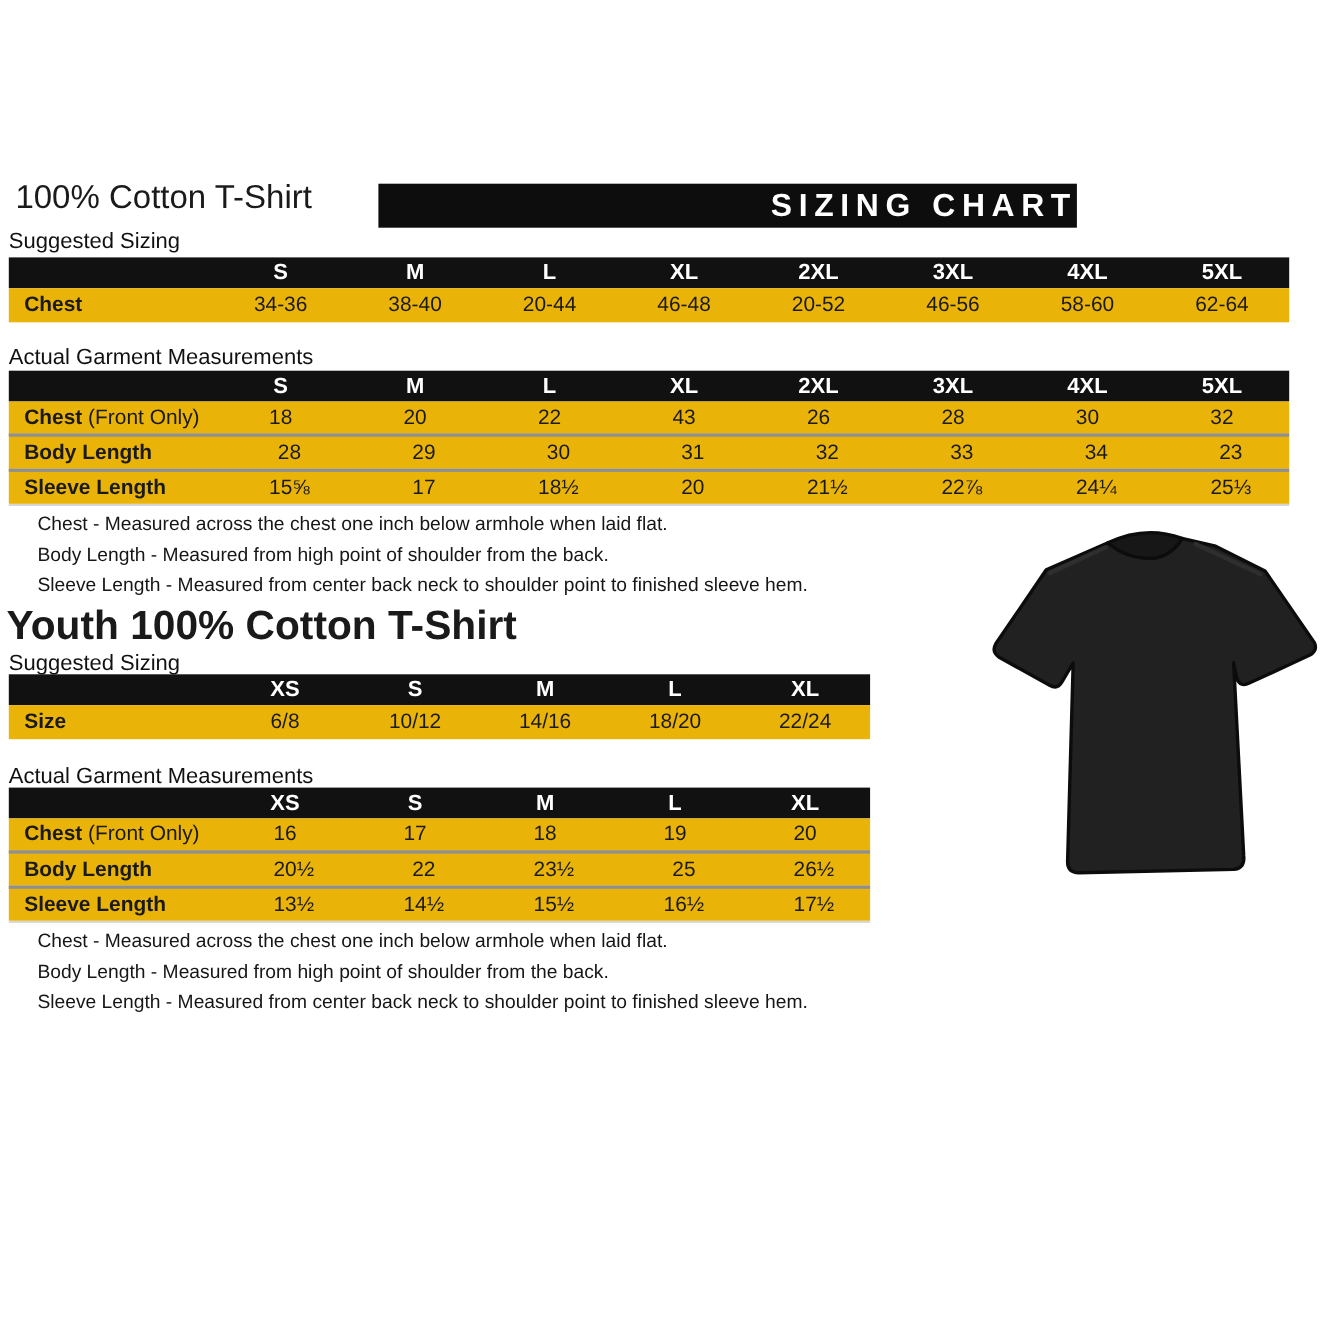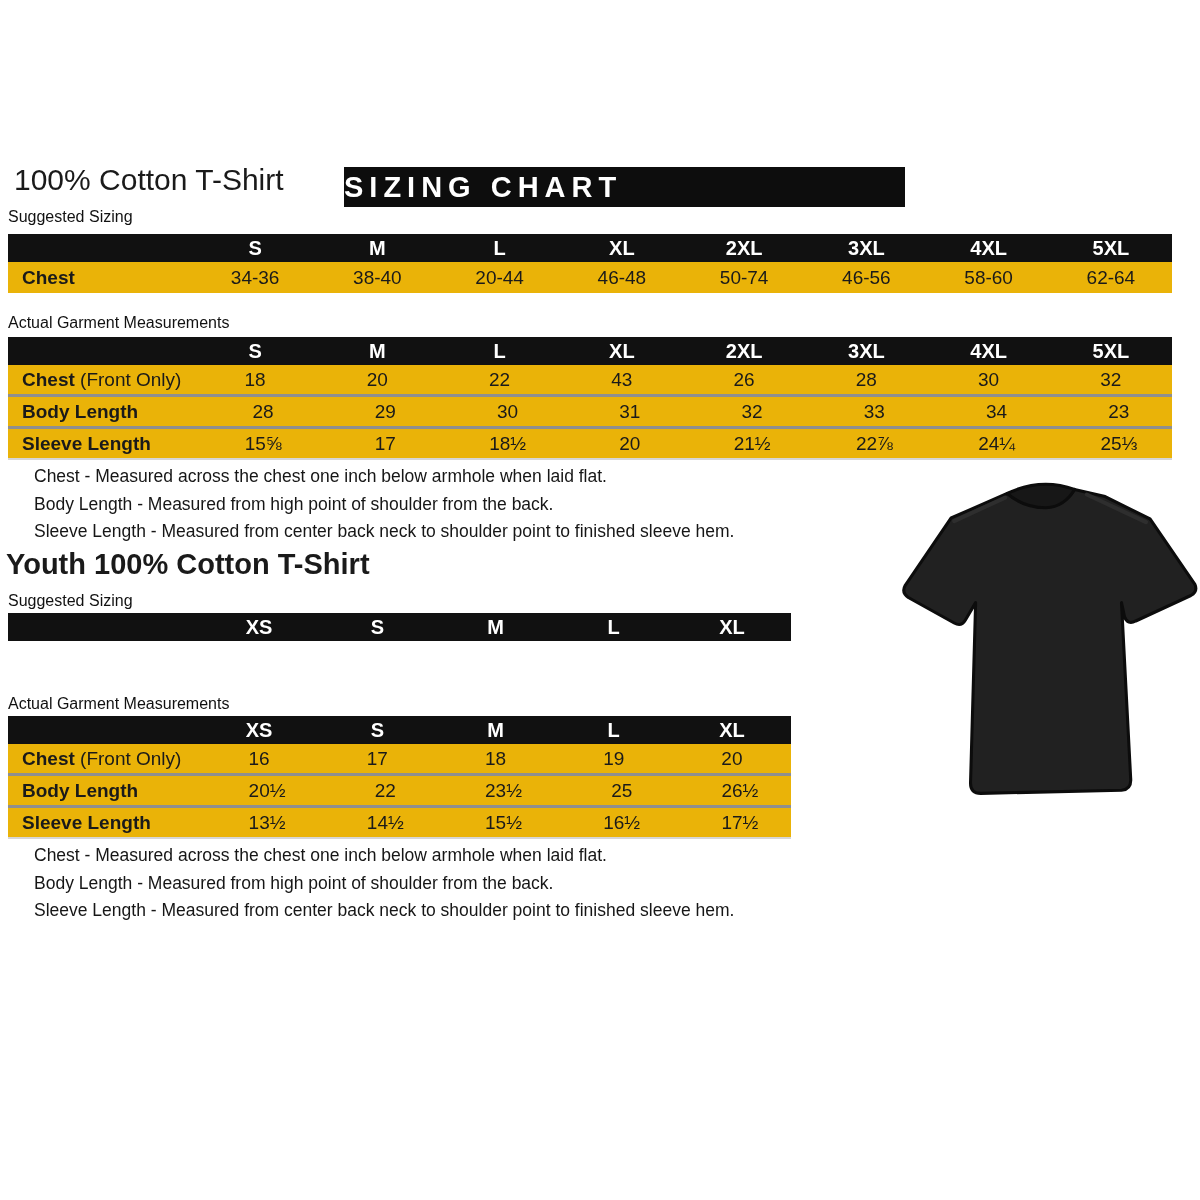--- a/index.html
+++ b/index.html
@@ -6,27 +6,27 @@
   body{
     width:1200px;height:1200px;background:#ffffff;
     font-family:"Liberation Sans","DejaVu Sans",sans-serif;
     color:#1a1a1a;position:relative;overflow:hidden;
   }
   .abs{position:absolute;}
 
   
   .main-title{left:14px;top:163px;font-size:30px;font-weight:400;letter-spacing:0px;}
   .banner{
-    left:344px;top:167px;width:561px;height:40px;
+    left:344px;top:167px;width:635px;height:40px;
     background:#0d0d0d;color:#ffffff;font-weight:bold;font-size:29px;
-    letter-spacing:6px;text-align:left;line-height:41px;
+    letter-spacing:6px;text-align:right;line-height:41px;
   }
-  .youth-title{left:6px;top:548px;font-size:29px;font-weight:700;}
-
-  .section-label{font-size:16px;font-weight:400;color:#111;}
+  .youth-title{left:6px;top:548px;font-size:37px;font-weight:700;}
+
+  .section-label{font-size:20px;font-weight:400;color:#111;}
 
   
   .sizing-table{position:absolute;left:8px;}
   .sizing-table.adult{width:1164px;}
   .sizing-table.youth{width:783px;}
   .t-row{display:flex;align-items:center;}
   .t-head{background:#111111;color:#ffffff;height:28px;font-weight:bold;font-size:20px;}
   .t-body{height:29px;font-size:19px;background:#eab308;}
   .suggested .t-body{height:31px;}
   .t-cell{flex:1;text-align:center;white-space:nowrap;}
@@ -61,21 +61,21 @@
       <div class="t-cell">3XL</div>
       <div class="t-cell">4XL</div>
       <div class="t-cell">5XL</div>
     </div>
     <div class="t-row t-body">
       <div class="t-label"><b>Chest</b></div>
       <div class="t-cell">34-36</div>
       <div class="t-cell">38-40</div>
       <div class="t-cell">20-44</div>
       <div class="t-cell">46-48</div>
-      <div class="t-cell">50-74</div>
+      <div class="t-cell">20-52</div>
       <div class="t-cell">46-56</div>
       <div class="t-cell">58-60</div>
       <div class="t-cell">62-64</div>
     </div>
   </div>
 
 <div class="abs section-label" style="left:8px;top:314px;">Actual Garment Measurements</div>
 <div class="sizing-table adult actual" style="top:337px;">
     <div class="t-row t-head">
       <div class="t-label"></div>
@@ -133,20 +133,28 @@
 
 <div class="abs section-label" style="left:8px;top:592px;">Suggested Sizing</div>
 <div class="sizing-table youth suggested" style="top:613px;">
     <div class="t-row t-head">
       <div class="t-label"></div>
       <div class="t-cell">XS</div>
       <div class="t-cell">S</div>
       <div class="t-cell">M</div>
       <div class="t-cell">L</div>
       <div class="t-cell">XL</div>
+    </div>
+    <div class="t-row t-body">
+      <div class="t-label"><b>Size</b></div>
+      <div class="t-cell">6/8</div>
+      <div class="t-cell">10/12</div>
+      <div class="t-cell">14/16</div>
+      <div class="t-cell">18/20</div>
+      <div class="t-cell">22/24</div>
     </div>
   </div>
 
 <div class="abs section-label" style="left:8px;top:695px;">Actual Garment Measurements</div>
 <div class="sizing-table youth actual" style="top:716px;">
     <div class="t-row t-head">
       <div class="t-label"></div>
       <div class="t-cell">XS</div>
       <div class="t-cell">S</div>
       <div class="t-cell">M</div>

